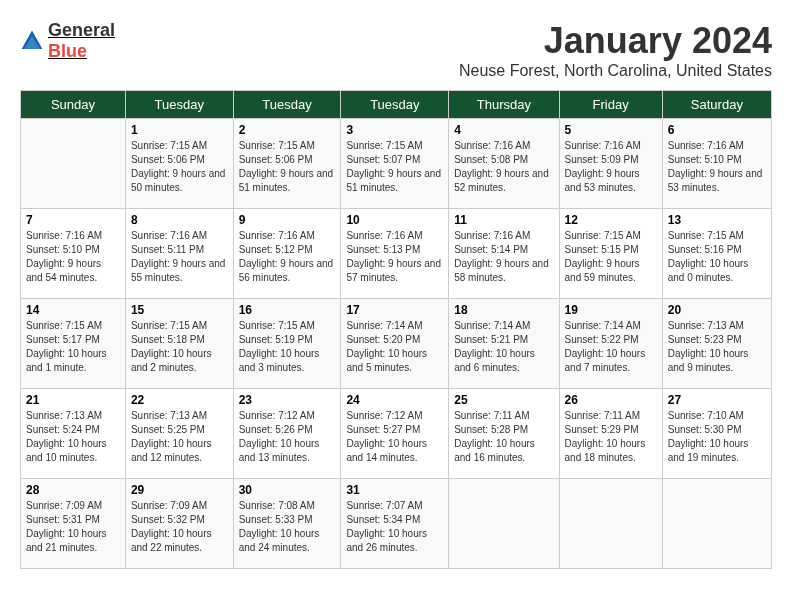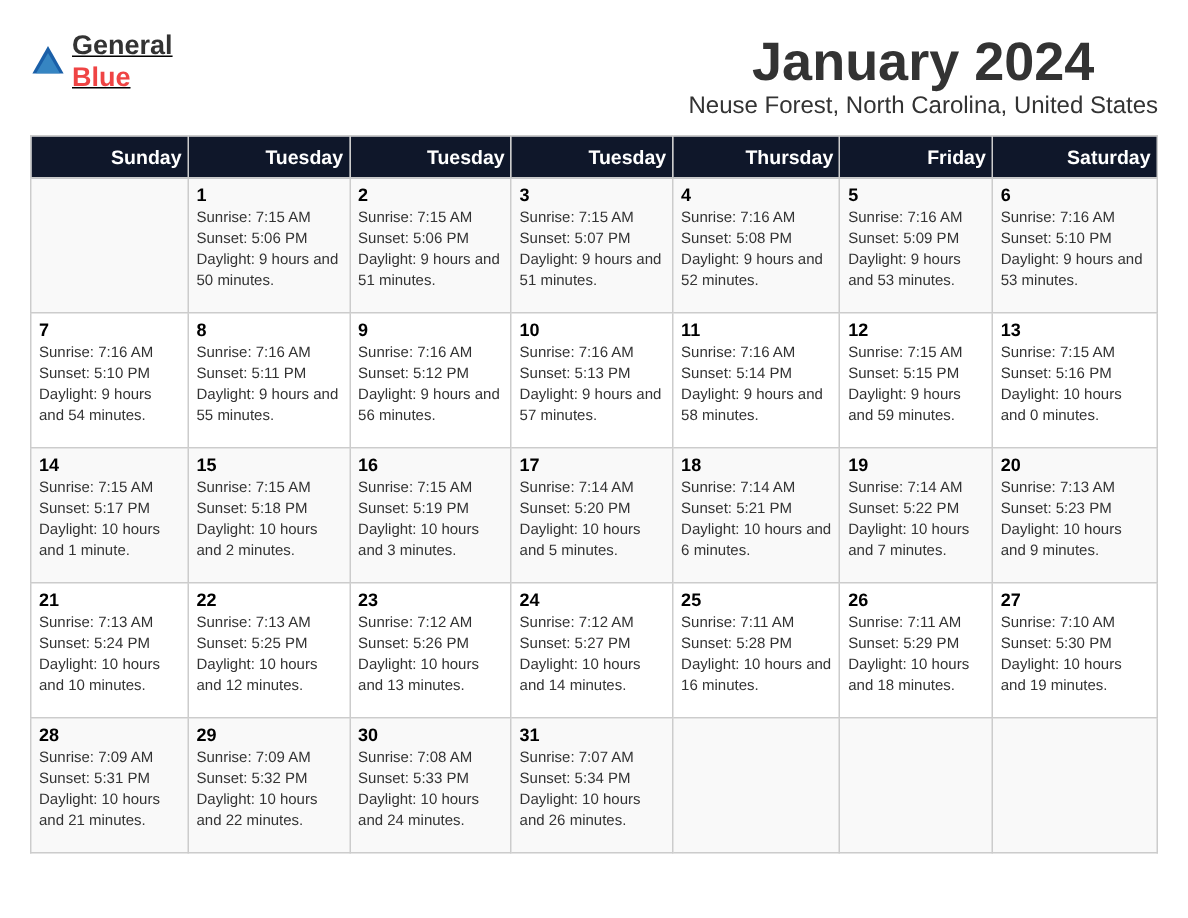--- a/index.html
+++ b/index.html
@@ -30,43 +30,43 @@
     .logo-text-blue {
       font-size: 18px;
       font-weight: bold;
       color: #ef4444;
     }
     .logo-icon {
       width: 24px;
       height: 24px;
     }
     .title-section {
-      text-align: center;
+      text-align: right;
     }
     .main-title {
       font-size: 36px;
       font-weight: bold;
       color: #333;
     }
     .subtitle {
       font-size: 16px;
       color: #333;
     }
     table {
       width: 100%;
       border-collapse: collapse;
       font-size: 11px;
     }
     thead tr th {
-      background-color: #0f172a;
+      background-color: #14532d;
       color: #fff;
       padding: 6px 4px;
-      text-align: right;
+      text-align: center;
       font-size: 13px;
-      font-weight: bold;
+      font-weight: normal;
       border: 1px solid #ccc;
     }
     tbody tr td {
       border: 1px solid #ccc;
       padding: 4px 5px;
       vertical-align: top;
       min-height: 80px;
       height: 90px;
     }
     tbody tr:nth-child(odd) td {

